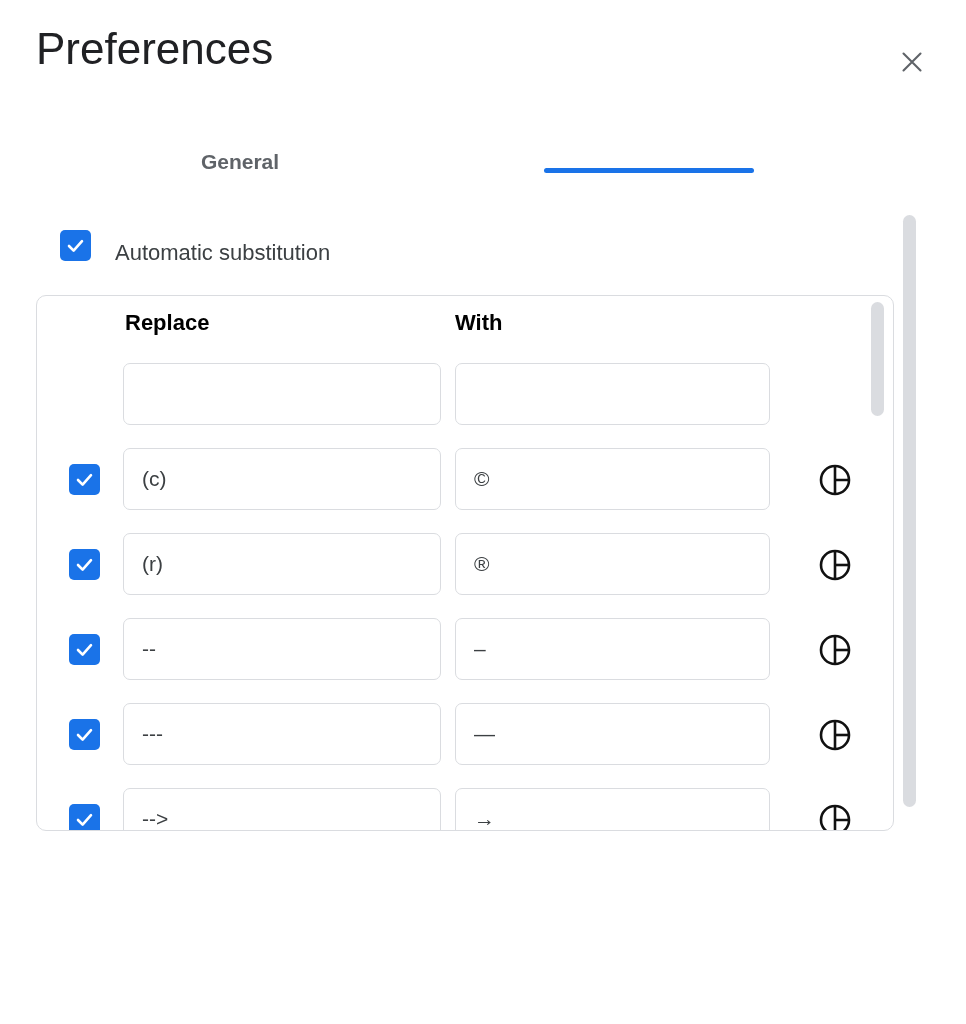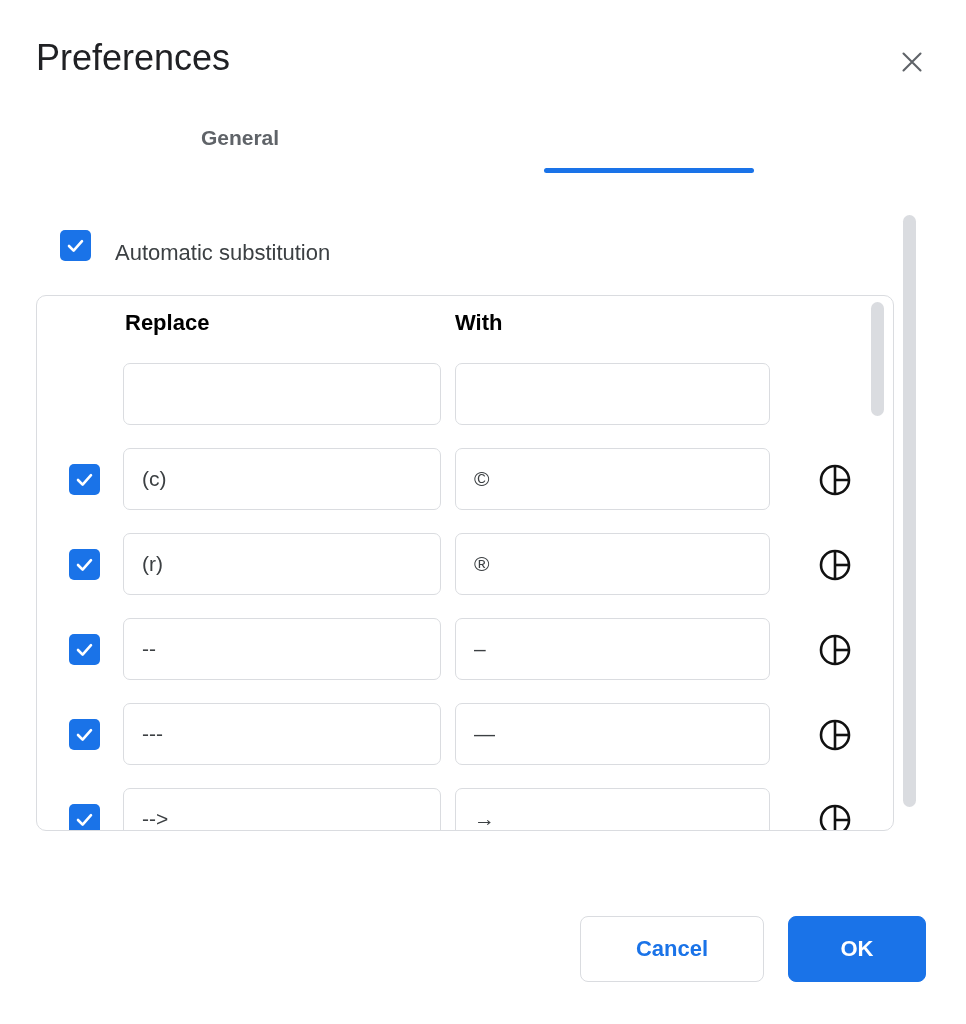--- a/index.html
+++ b/index.html
@@ -26,22 +26,22 @@
   
   .dialog-header {
     position: absolute;
     left: 0; top: 0;
     width: 966px;
     height: 110px;
   }
   .dialog-title {
     position: absolute;
     left: 36px;
-    top: 36px;
-    font-size: 36px;
+    top: 27px;
+    font-size: 44px;
     line-height: 44px;
     font-weight: 400;
     color: #202124;
     letter-spacing: 0px;
     white-space: nowrap;
   }
   .close-button {
     position: absolute;
     right: 34px;
     top: 42px;
@@ -63,21 +63,21 @@
     left: 36px;
     top: 122px;
     width: 894px;
     height: 52px;
   }
   .tab {
     position: absolute;
     top: 0;
     height: 52px;
     display: flex;
-    align-items: flex-start;
+    align-items: flex-end;
     justify-content: center;
     font-size: 21px;
     font-weight: 700;
     cursor: pointer;
     user-select: none;
   }
   .tab-label { padding-top: 4px; white-space: nowrap; }
   .tab-general {
     left: 74px;
     width: 260px;
@@ -443,18 +443,14 @@
 
     <div class="panel-scrollbar">
       <div class="panel-scrollbar-thumb"></div>
     </div>
   </div>
 
   <div class="dialog-scrollbar">
     <div class="dialog-scrollbar-thumb"></div>
   </div>
 
-  <div class="footer">
-    <div class="btn btn-cancel">Cancel</div>
-    <div class="btn btn-ok">OK</div>
-  </div>
 
 </div>
 
 </body></html>

